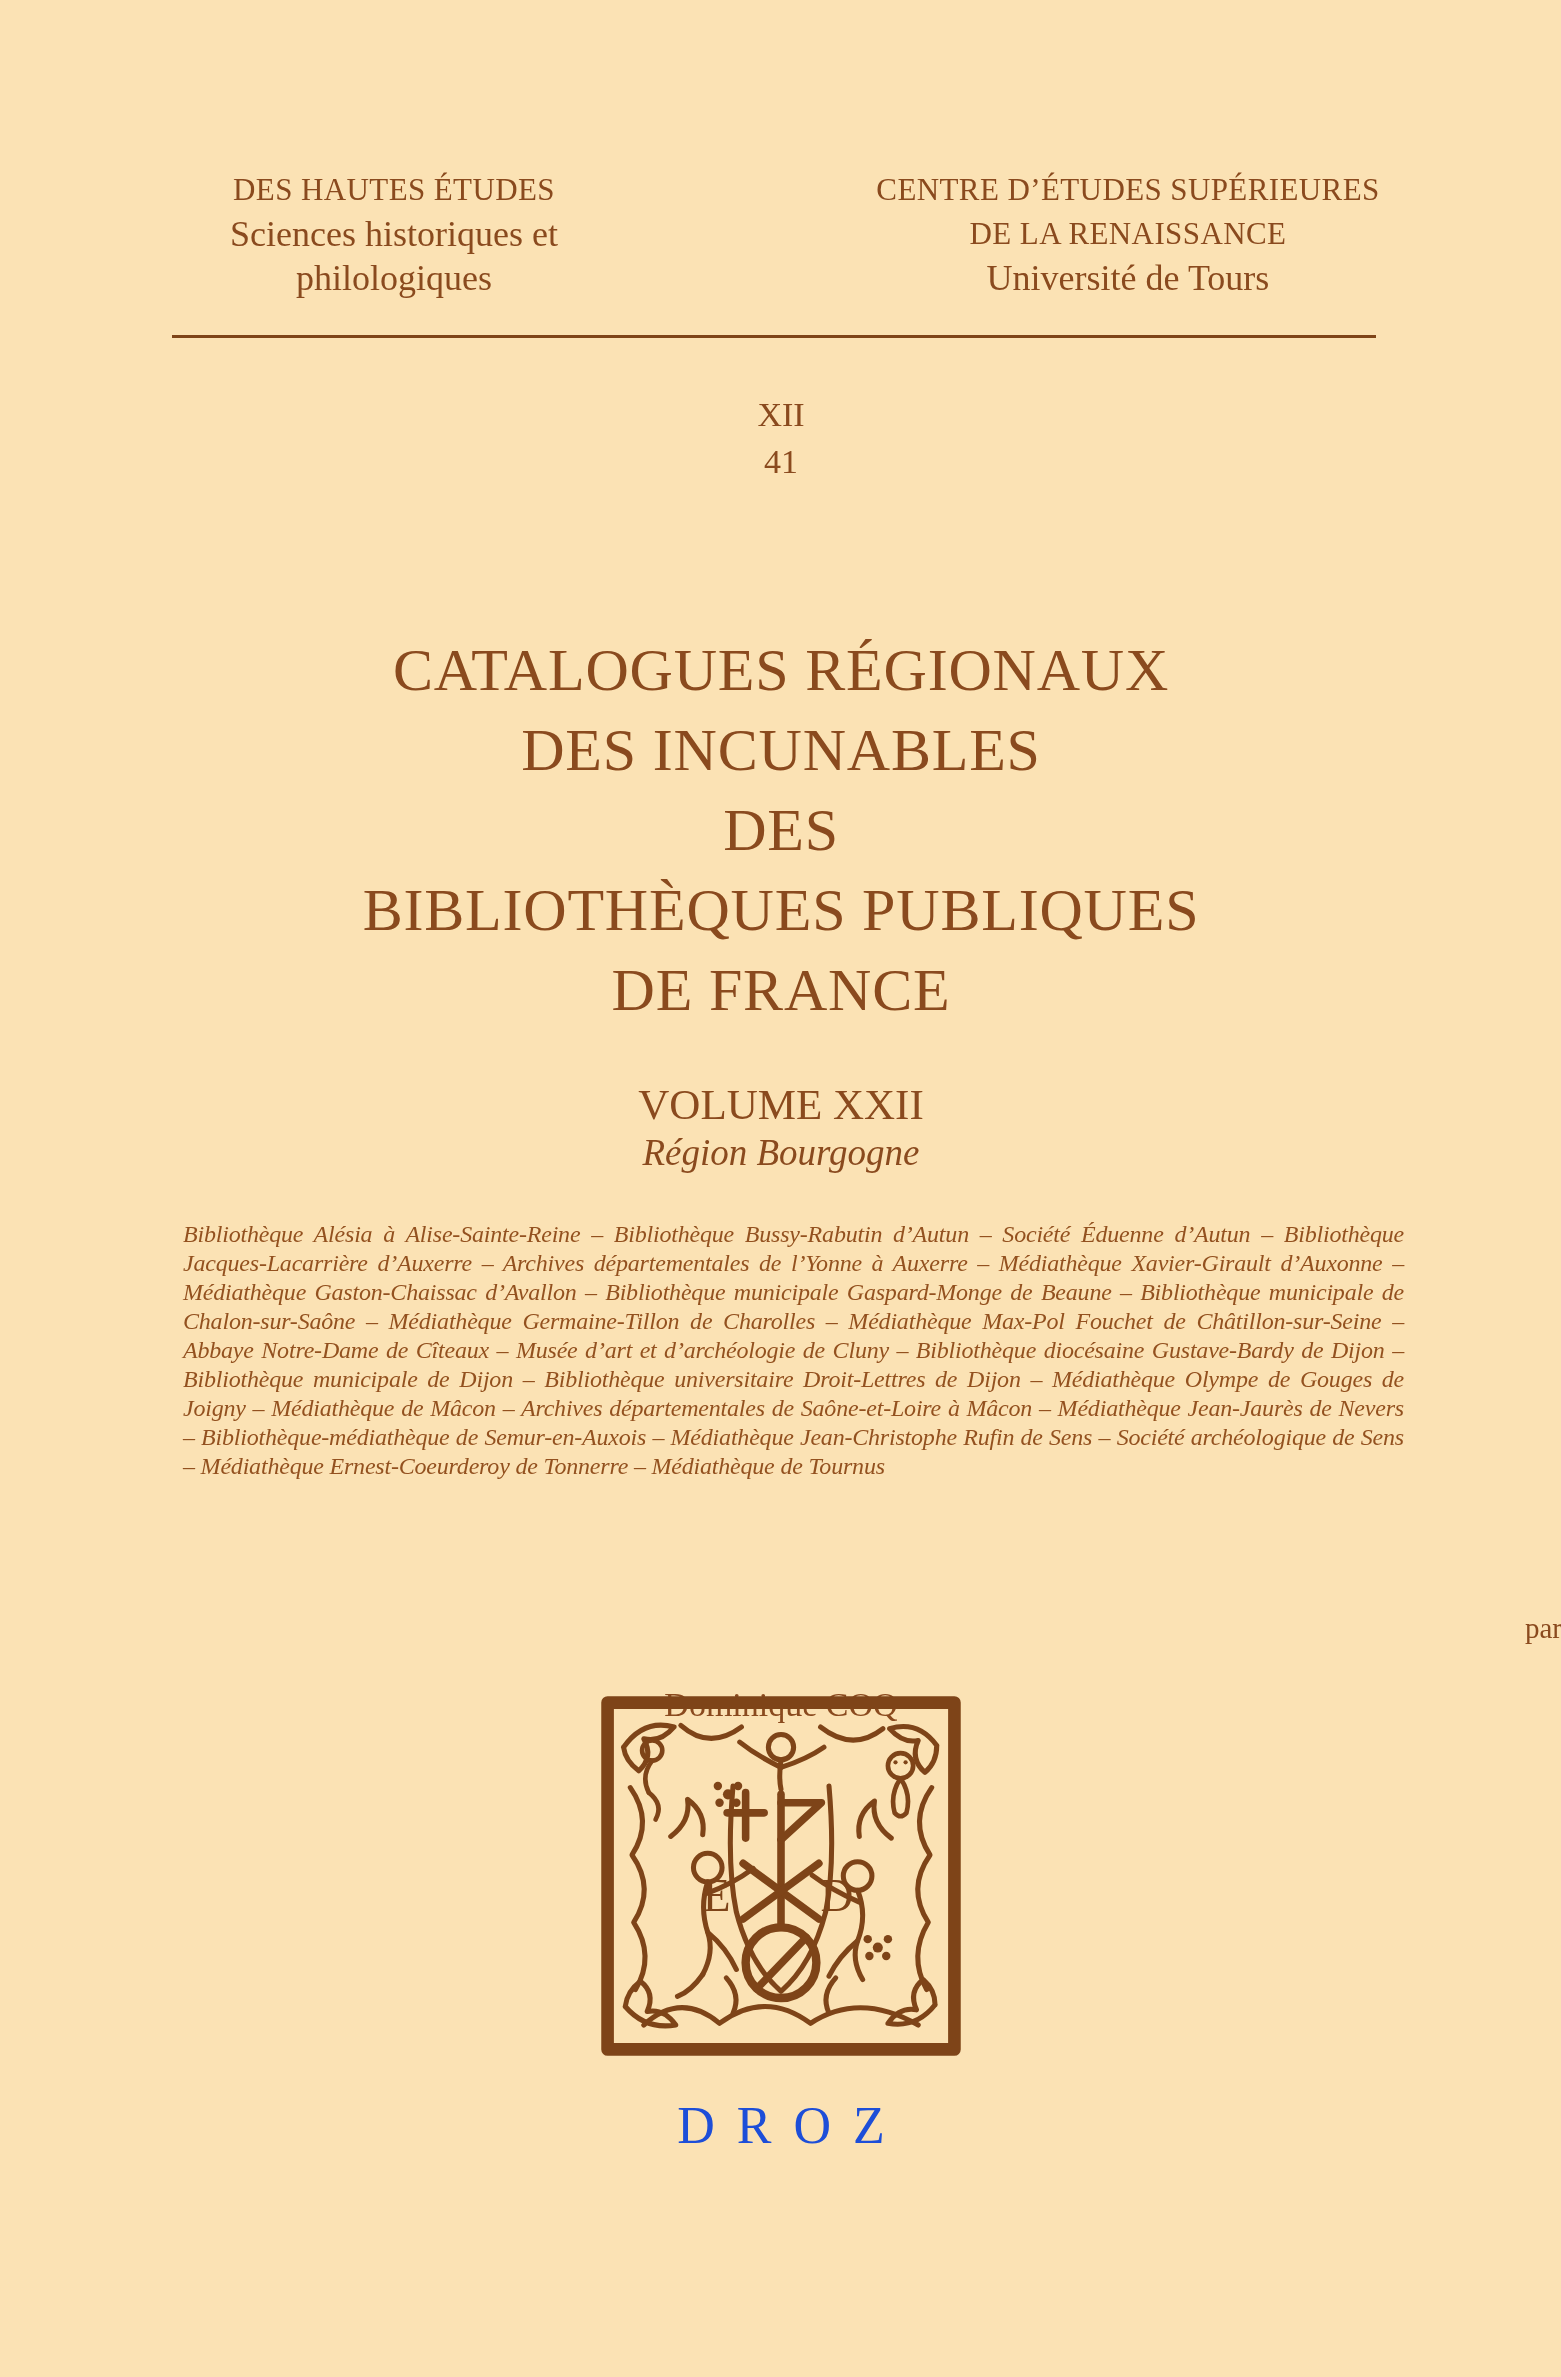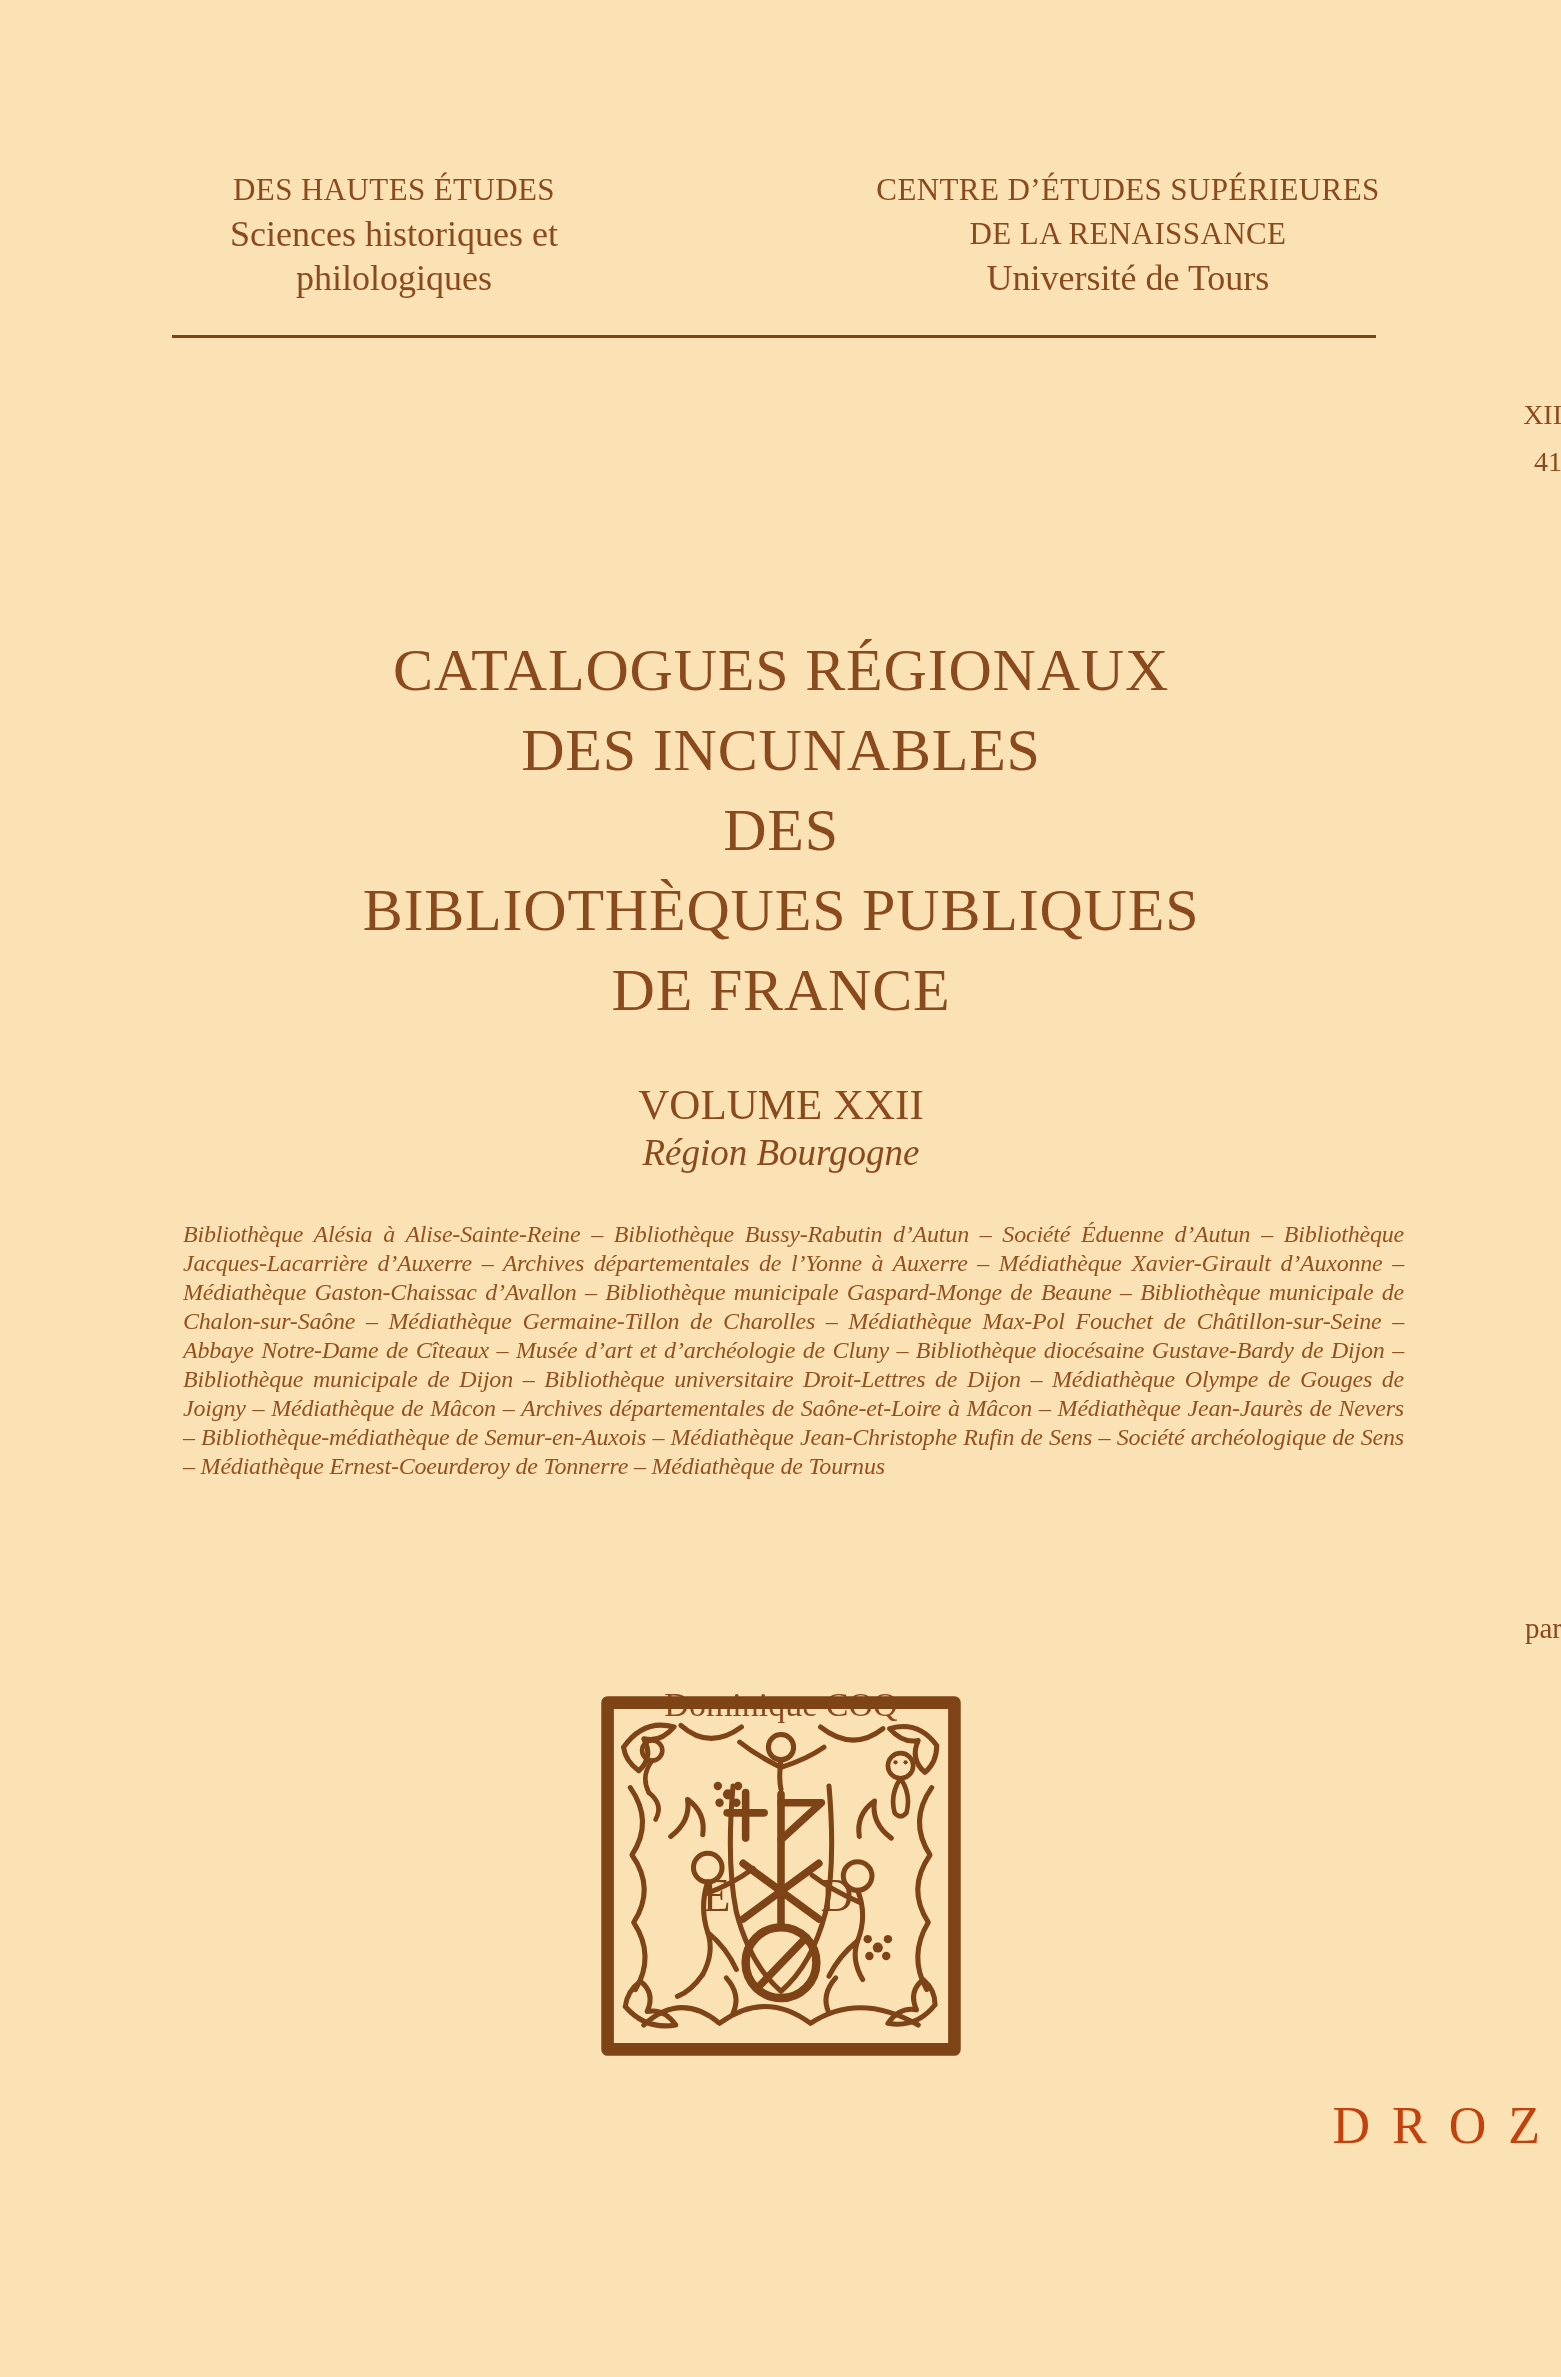--- a/index.html
+++ b/index.html
@@ -16,21 +16,21 @@
   .hdr-col{position:absolute;text-align:center;}
   .hdr-left{left:155px;width:478px;}
   .hdr-right{left:868px;width:520px;}
   .hdr-caps{font-size:31px;line-height:44px;letter-spacing:0.4px;}
   .hdr-sub{font-size:36px;line-height:44px;}
   .rule{
     position:absolute;top:335px;left:172px;width:1204px;height:2.5px;
     background:#7e4418;
   }
   
-  .series{position:absolute;top:391px;left:0;width:100%;text-align:right;font-size:28px;line-height:47px;}
+  .series{position:absolute;top:391px;left:0;width:100%;text-align:center;font-size:34px;line-height:47px;}
   
   .title{position:absolute;top:630px;left:0;width:100%;text-align:center;}
   .title div{font-size:60px;line-height:80px;letter-spacing:0.8px;}
   
   .volume{position:absolute;top:1080px;left:0;width:100%;text-align:center;}
   .volume-label{font-size:43px;line-height:49px;}
   .volume-region{font-size:37px;line-height:47px;font-style:italic;}
   
   .libraries{
     position:absolute;top:1208px;left:171px;width:1221px;
@@ -40,22 +40,22 @@
   }
   
   .byline{position:absolute;top:1610px;left:0;width:100%;text-align:center;}
   .byline-par{font-size:29px;line-height:37px;text-align:right;}
   .byline-author{font-size:34px;line-height:42px;margin-top:37px;}
   
   .device-wrap{position:absolute;top:1695px;left:0;width:100%;text-align:center;}
   .device-wrap svg{width:362px;height:362px;display:inline-block;}
   
   .publisher{
-    position:absolute;top:2096px;left:0;width:100%;text-align:right;
-    font-size:52px;letter-spacing:22px;text-indent:22px;color:#c2410c;
+    position:absolute;top:2096px;left:0;width:100%;text-align:center;
+    font-size:52px;letter-spacing:22px;text-indent:22px;color:#1d4ed8;
   }
 </style>
 </head>
 <body>
 
 <div class="page">
 
   <div class="hdr">
     <div class="hdr-col hdr-left">
       <div class="hdr-caps">DES HAUTES ÉTUDES</div>

